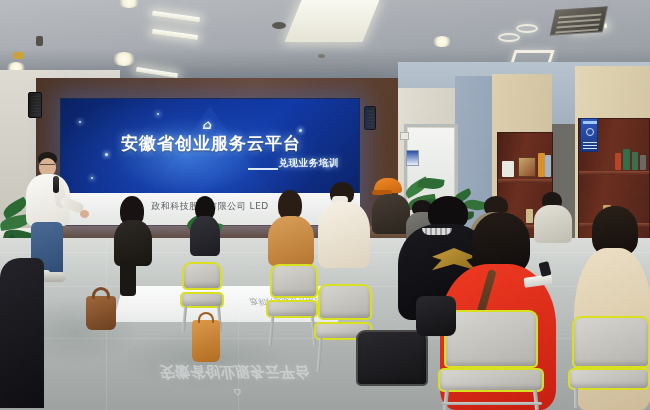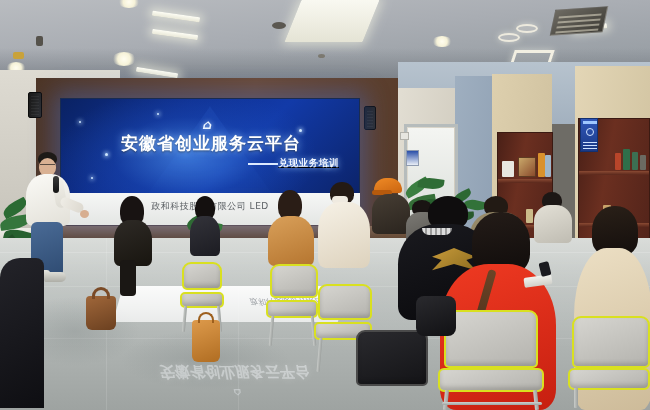--- a/index.html
+++ b/index.html
@@ -133,22 +133,22 @@
     transform:skewX(-12deg);
   }
   #screen-title {
     left:0; top:33px; width:300px;
     text-align:center; color:#ffffff;
     font-size:17px; font-weight:bold; letter-spacing:1px;
     text-shadow:0 0 8px rgba(150,200,255,.95), 0 1px 2px rgba(0,0,0,.6);
   }
   #screen-sub-wrap {
     left:0; top:58px; width:300px;
-    display:flex; align-items:center; justify-content:flex-end;
-    padding-right:22px; text-decoration:underline;
+    display:flex; align-items:flex-end; justify-content:flex-end;
+    padding-right:22px; 
   }
   #sub-rule { width:30px; height:2px; background:#dce9ff; }
   #screen-sub {
     color:#f2f7ff; font-size:9.5px; font-weight:bold; letter-spacing:.6px;
     text-shadow:0 0 6px rgba(150,200,255,.9);
   }
   
   #screen-white {
     left:60px; top:193px; width:300px; height:32px;
     background:linear-gradient(180deg,#f6f7f6,#e4e6e4);

